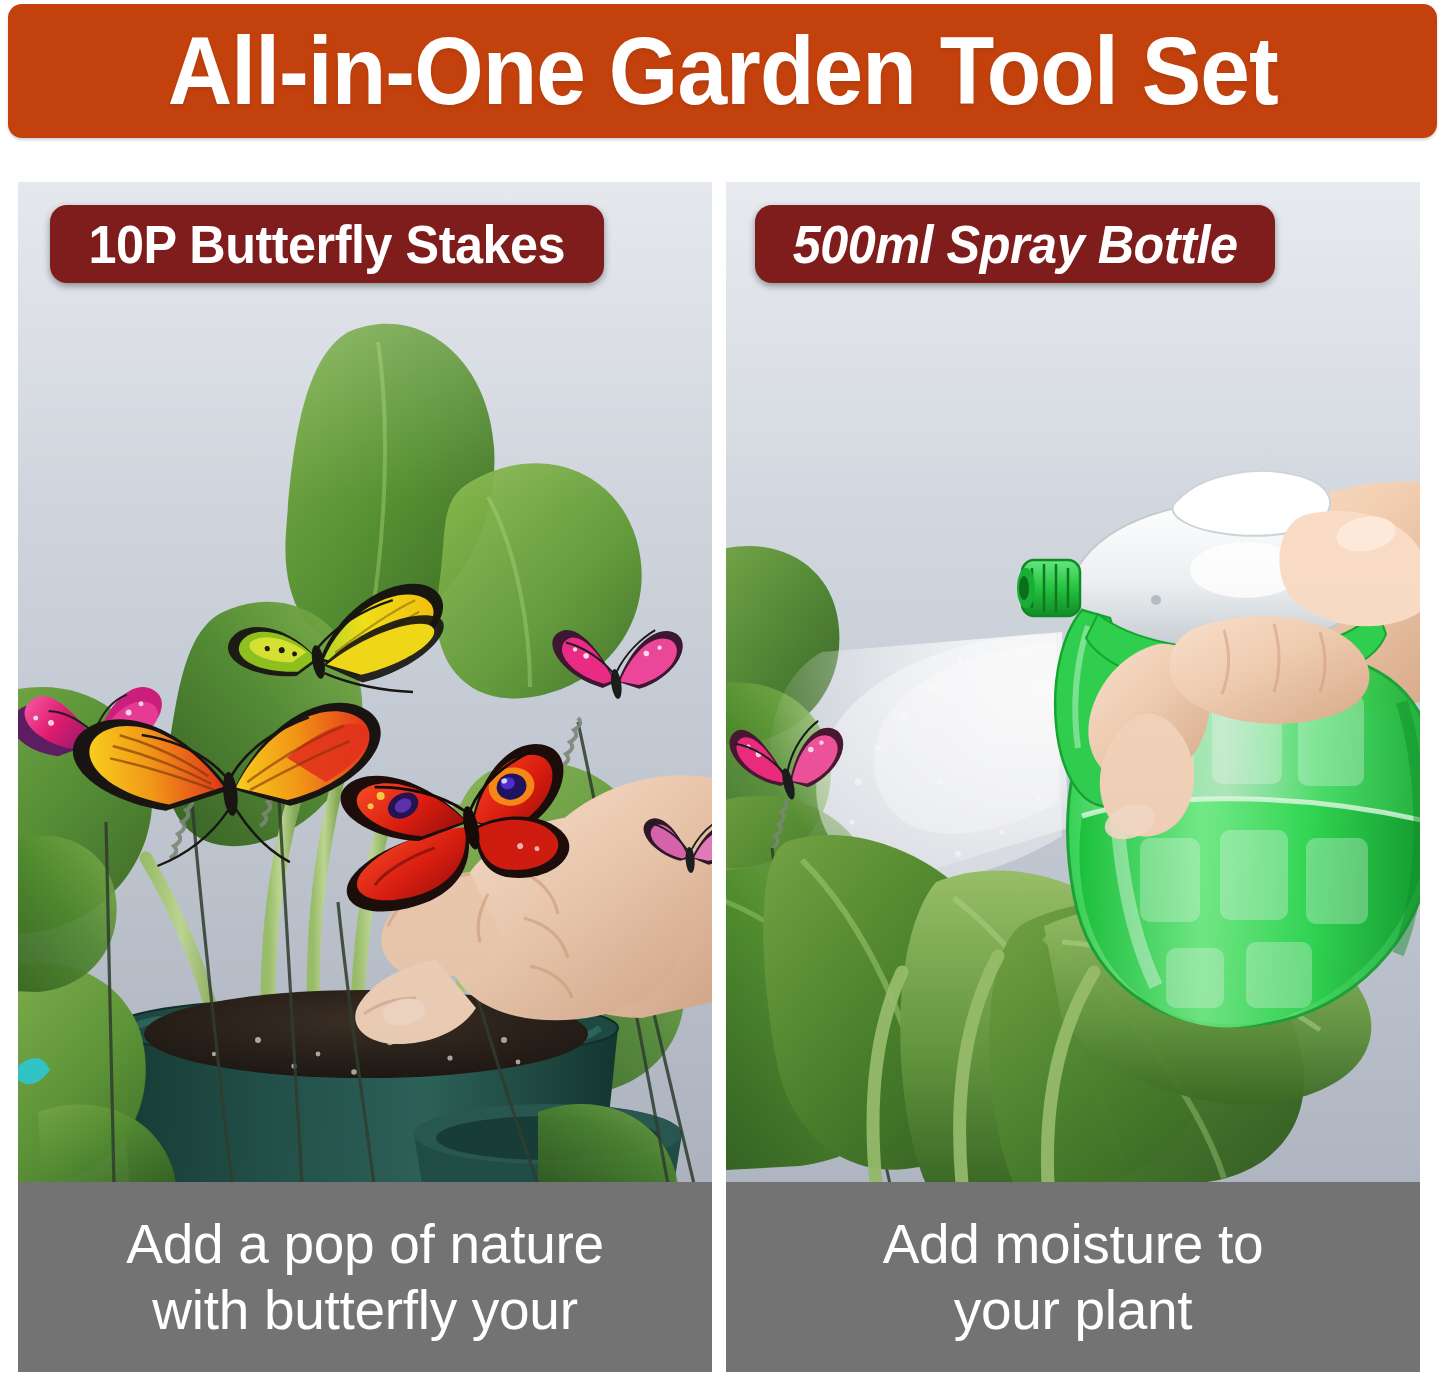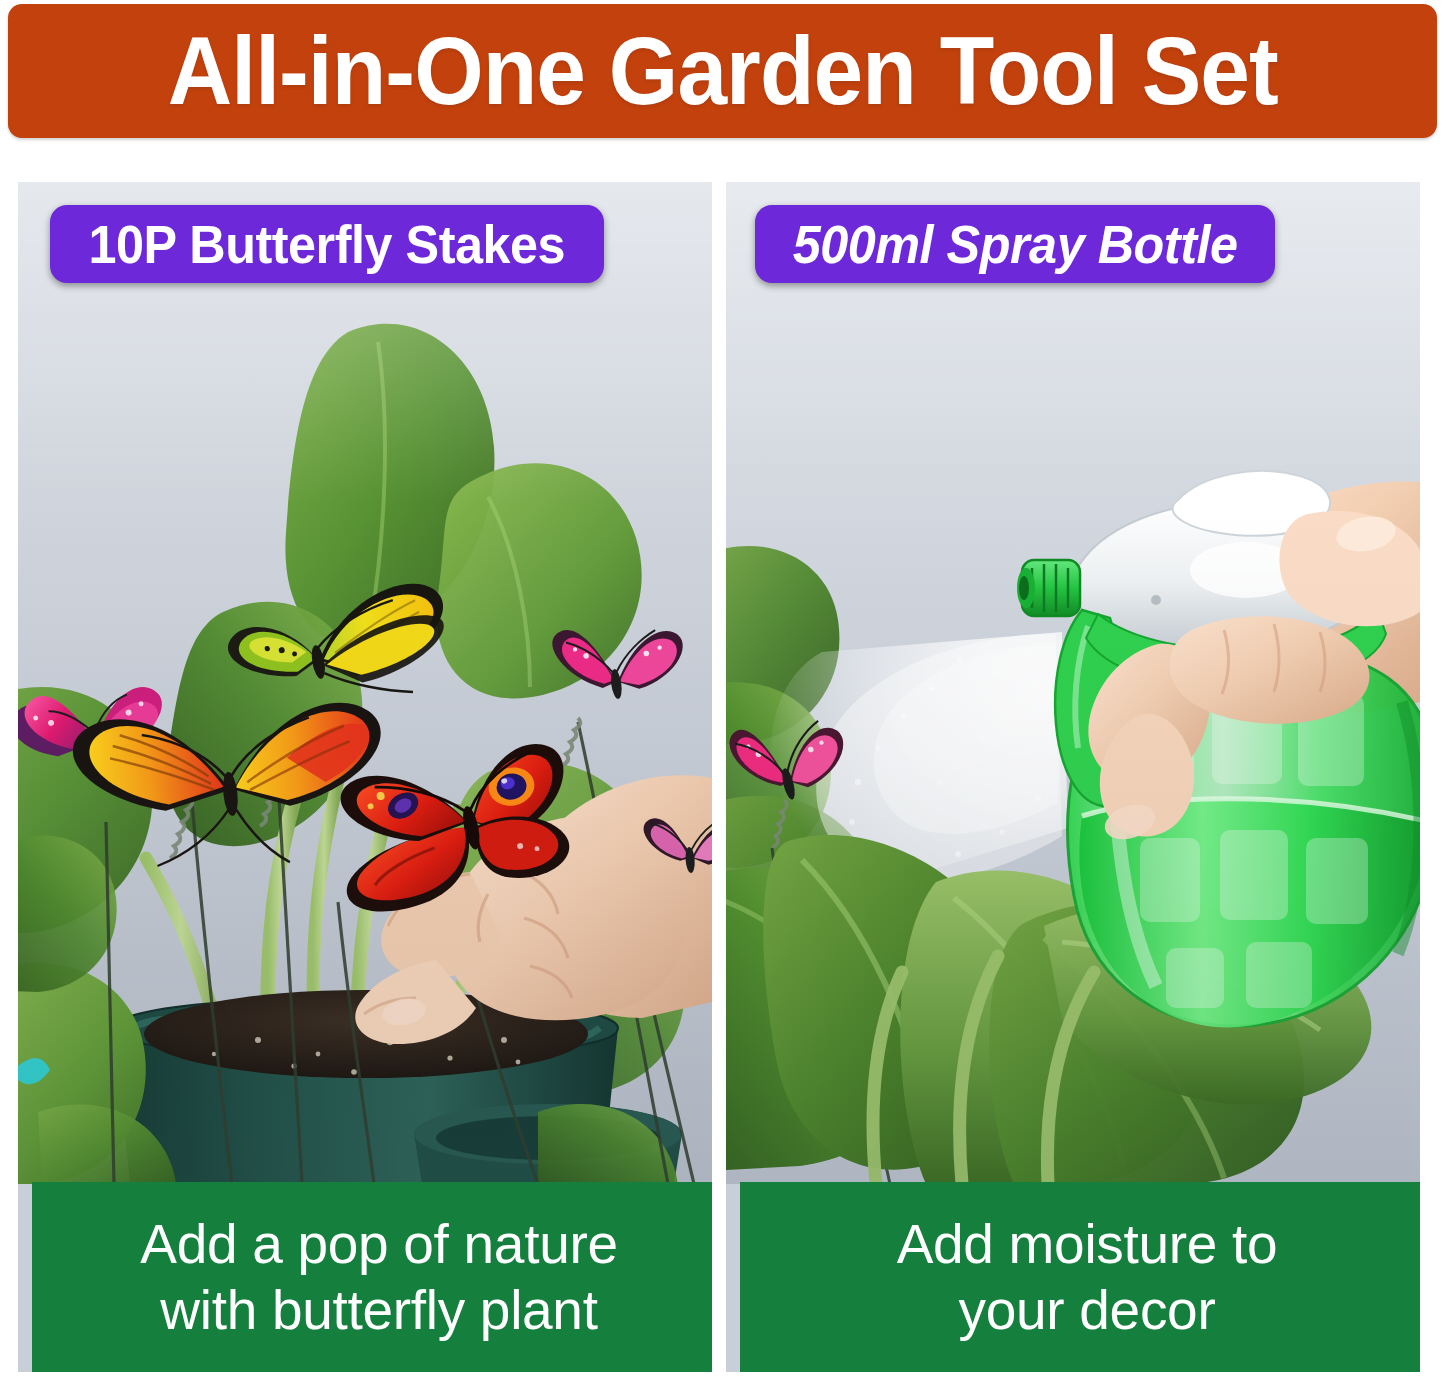--- a/index.html
+++ b/index.html
@@ -55,41 +55,41 @@
     content:"";position:absolute;inset:0;
     background:linear-gradient(180deg, rgba(255,255,255,.30) 0%, rgba(255,255,255,0) 32%, rgba(70,80,95,.10) 100%);
     pointer-events:none;
   }
 
   
   .pill{
     position:absolute;left:32px;top:23px;
     height:78px;
     padding:0 26px;
-    background:#6d28d9;
+    background:#7f1d1d;
     border-radius:17px;
     display:flex;align-items:center;
     box-shadow:0 3px 7px rgba(0,0,0,.38);
     z-index:40;
   }
   .pill span{
     color:#ffffff;
     font-size:53px;
     font-weight:bold;
     letter-spacing:-.5px;
     white-space:nowrap;
     transform:scaleX(.95);
     line-height:1;
   }
   .panel-right .pill{left:29px;font-style:italic;}
 
   
   .caption{
-    position:absolute;left:14px;bottom:0;width:100%;height:190px;
-    background:#15803d;
+    position:absolute;left:0;bottom:0;width:100%;height:190px;
+    background:#737373;
     display:flex;flex-direction:column;
     align-items:center;justify-content:center;
     z-index:40;
   }
   .caption .line{
     color:#ffffff;
     font-size:55px;
     font-weight:normal;
     line-height:1.20;
     white-space:nowrap;
@@ -402,21 +402,21 @@
         <path d="M0,884 q22,-18 32,4 q-16,22 -32,10 Z" fill="#2ad1dd" opacity=".9"></path>
       </svg>
     </div>
 
     <div class="pill">
       <span>10P Butterfly Stakes</span>
     </div>
 
     <div class="caption">
       <div class="line">Add a pop of nature</div>
-      <div class="line">with butterfly plant</div>
+      <div class="line">with butterfly your</div>
     </div>
   </div>
 
   <div class="panel panel-right">
 
     <div class="photo">
       <svg class="art" viewBox="0 0 694 1002" preserveAspectRatio="xMidYMid slice">
         <defs>
           <linearGradient id="bgR" x1="0" y1="0" x2="0" y2="1">
             <stop offset="0%" stop-color="#dde1e7"></stop>
@@ -649,17 +649,17 @@
         </g>
       </svg>
     </div>
 
     <div class="pill">
       <span>500ml Spray Bottle</span>
     </div>
 
     <div class="caption">
       <div class="line">Add moisture to</div>
-      <div class="line">your decor</div>
+      <div class="line">your plant</div>
     </div>
   </div>
 
 </div>
 
 </body></html>

